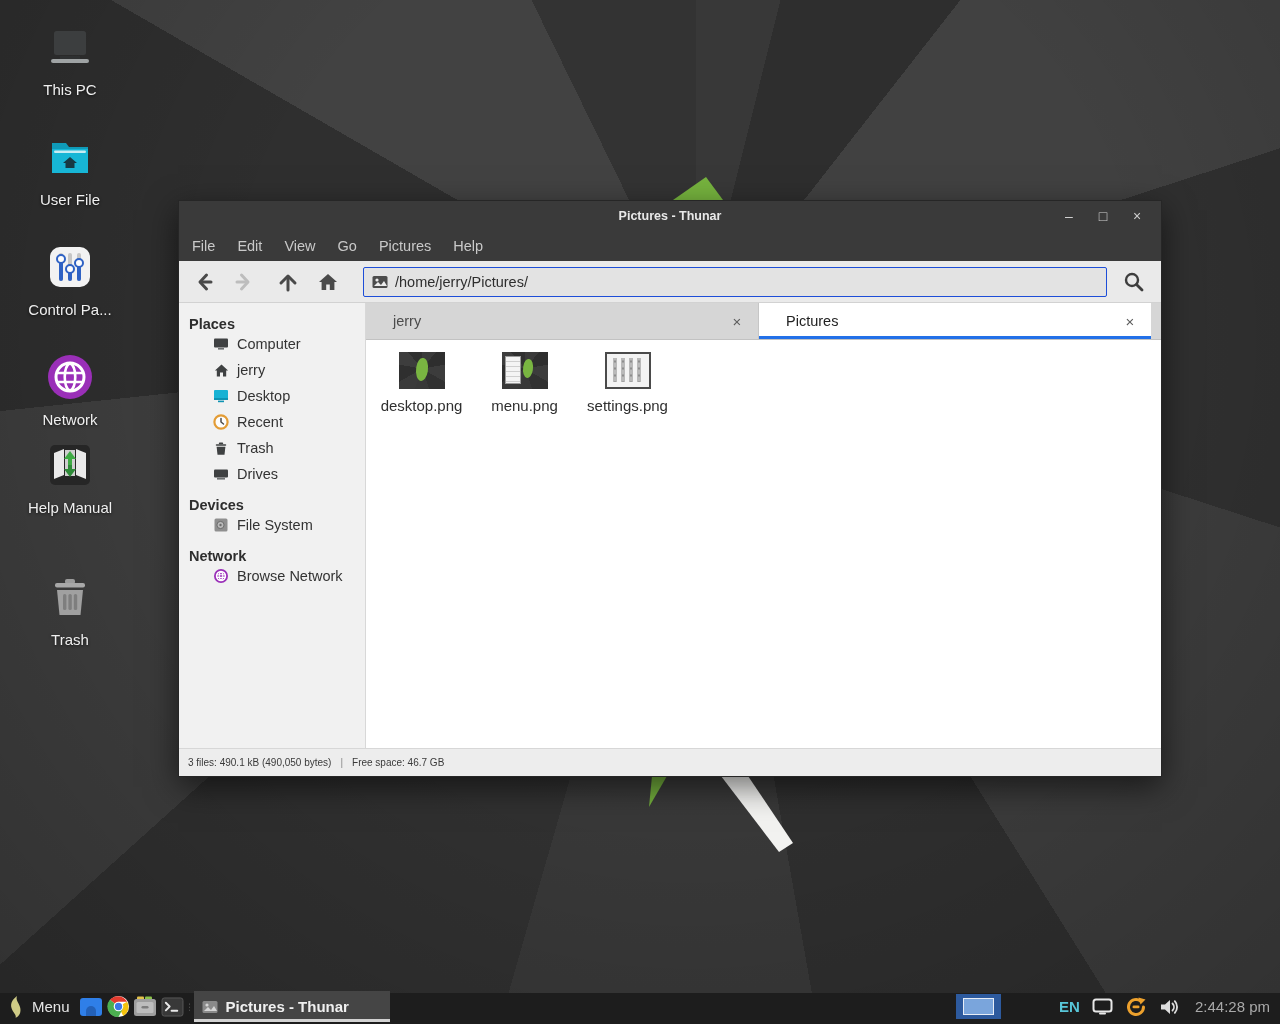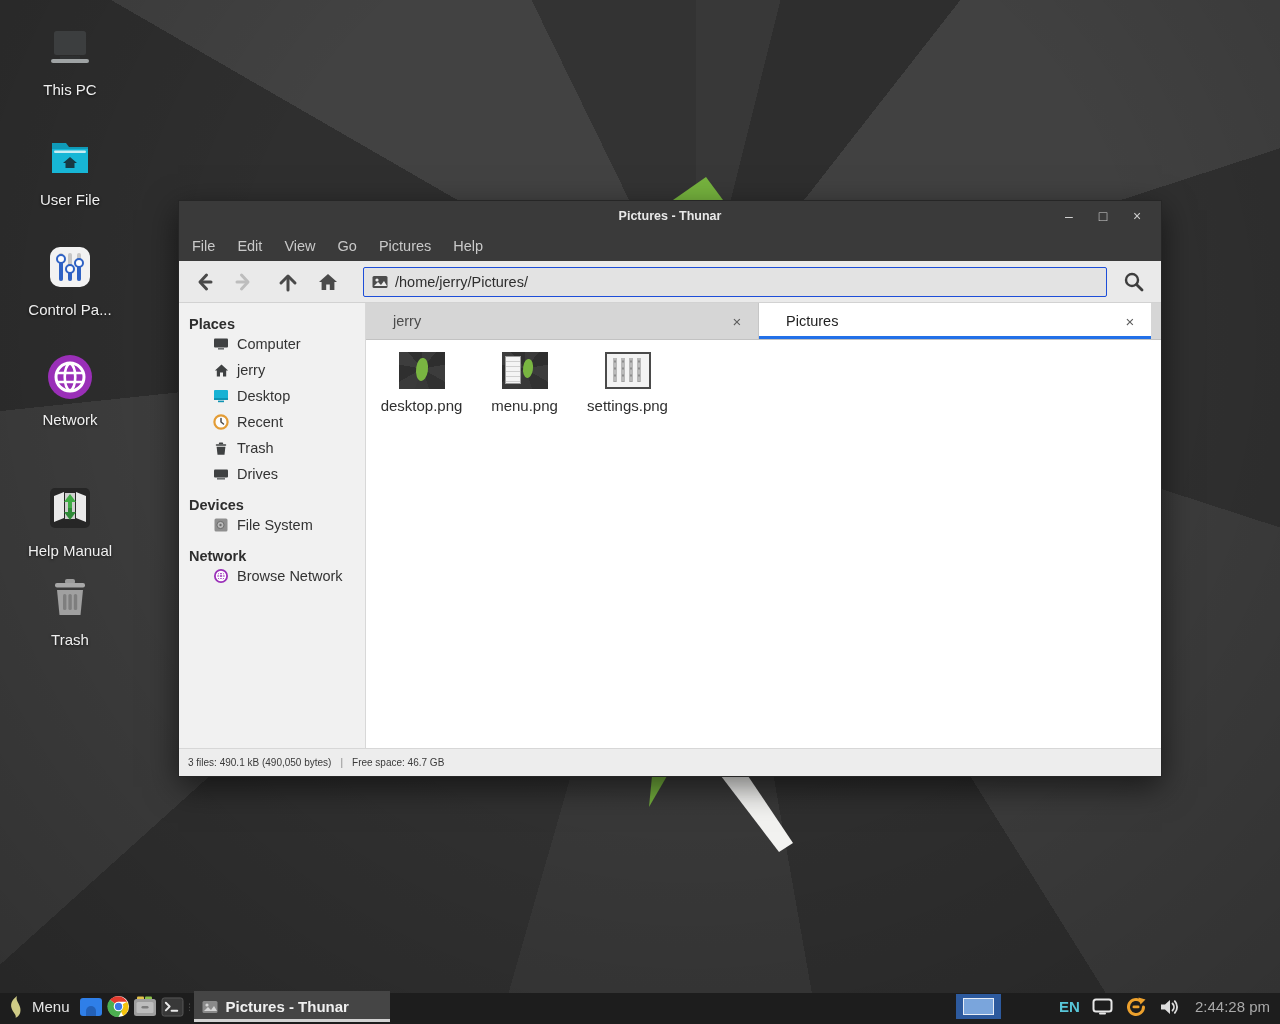--- a/index.html
+++ b/index.html
@@ -155,21 +155,21 @@
     <svg width="48" height="48" viewBox="0 0 48 48">
       <circle cx="24" cy="24" r="22" fill="#9a2fb8"></circle>
       <circle cx="24" cy="24" r="14" fill="none" stroke="#fff" stroke-width="3"></circle>
       <path d="M24 10c-7 4-7 24 0 28M24 10c7 4 7 24 0 28M11 20h26M11 29h26" stroke="#fff" stroke-width="2.6" fill="none"></path>
       <path d="M16 14c4 3 10 2 13 6 3 4-1 8 2 12" stroke="#9a2fb8" stroke-width="0" fill="none"></path>
     </svg>
   </div>
   <div class="lbl">Network</div>
 </div>
 
-<div class="dicon" style="top:483px">
+<div class="dicon" style="top:440px">
   <div class="ic">
     <svg width="48" height="48" viewBox="0 0 48 48">
       <rect x="4" y="4" width="40" height="40" rx="5" fill="#262626"></rect>
       <path d="M8 12l10-4 0 26-10 4z" fill="#e9e9e9"></path>
       <path d="M40 12l-10-4 0 26 10 4z" fill="#e9e9e9"></path>
       <path d="M19 9h10v26H19z" fill="#cfcfcf"></path>
       <path d="M24 10l6 8h-4v6h-4v-6h-4z" fill="#3fab44"></path>
       <path d="M24 36l-6-8h4v-4h4v4h4z" fill="#2e8a38"></path>
     </svg>
   </div>

